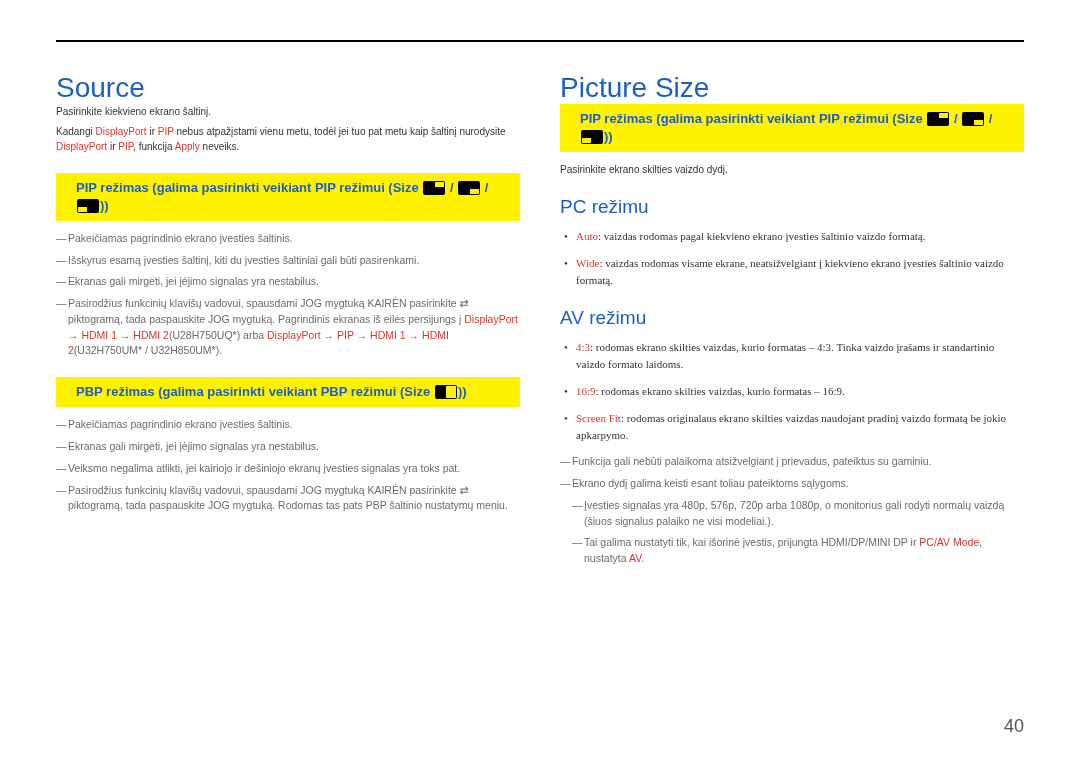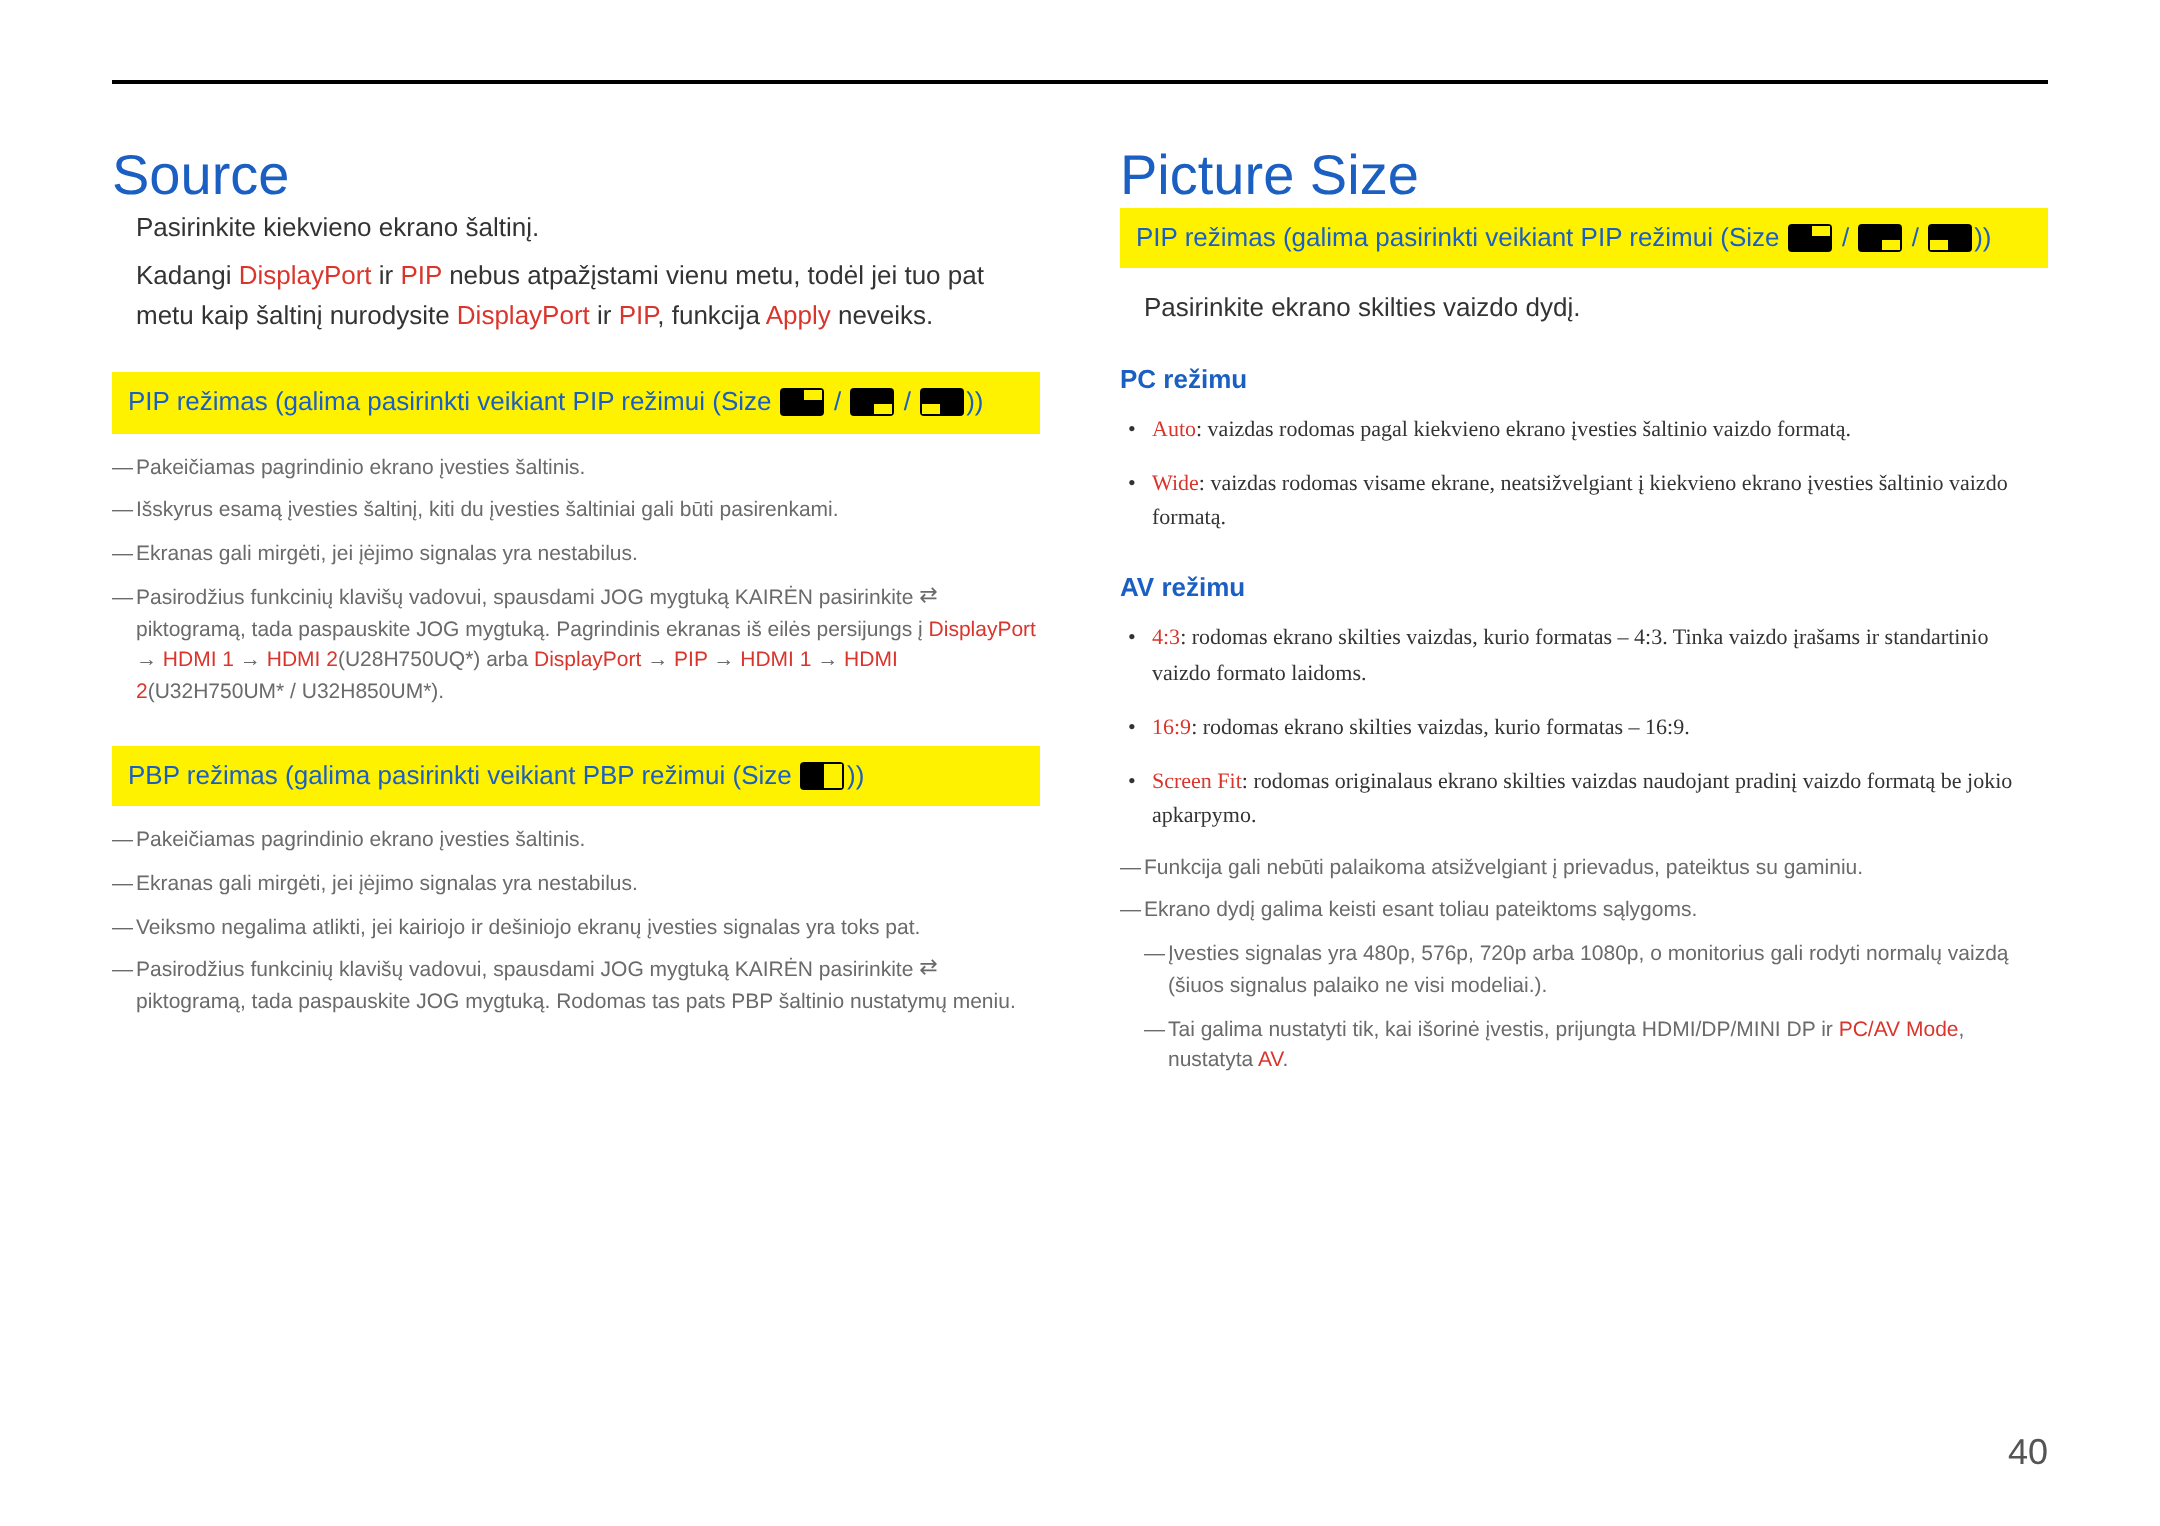--- a/index.html
+++ b/index.html
@@ -22,57 +22,56 @@
 .col {
   flex: 1;
   min-width: 0;
 }
 .h1 {
   font-size: 28px;
   color: #1b5fc2;
   font-weight: 400;
 }
 .body-text {
-  font-size: 13px;
+  font-size: 10px;
   color: #333;
   line-height: 1.55;
-  margin-left: 12px;
 }
 .body-text p {
   margin-bottom: 4px;
 }
 .highlight {
   background: #fff200;
-  padding: 6px 8px;
+  padding: 6px 20px;
   color: #1b5fc2;
   font-size: 13px;
-  font-weight: 400;
+  font-weight: 700;
   margin-top: 18px;
   margin-bottom: 10px;
   display: block;
   line-height: 1.4;
 }
 .note {
   font-size: 10.5px;
   color: #6a6a6a;
   margin-bottom: 6px;
   padding-left: 12px;
   position: relative;
   line-height: 1.5;
 }
 .note::before {
   content: "―";
   position: absolute;
   left: 0;
   top: 0;
 }
 .sub-h {
-  font-size: 13px;
+  font-size: 19px;
   color: #1b5fc2;
-  font-weight: 700;
+  font-weight: 400;
   margin-top: 18px;
   margin-bottom: 10px;
 }
 ul.bullets {
   list-style: none;
   padding-left: 0;
   font-family: Liberation Serif, serif;
 }
 ul.bullets li {
   font-size: 11px;

